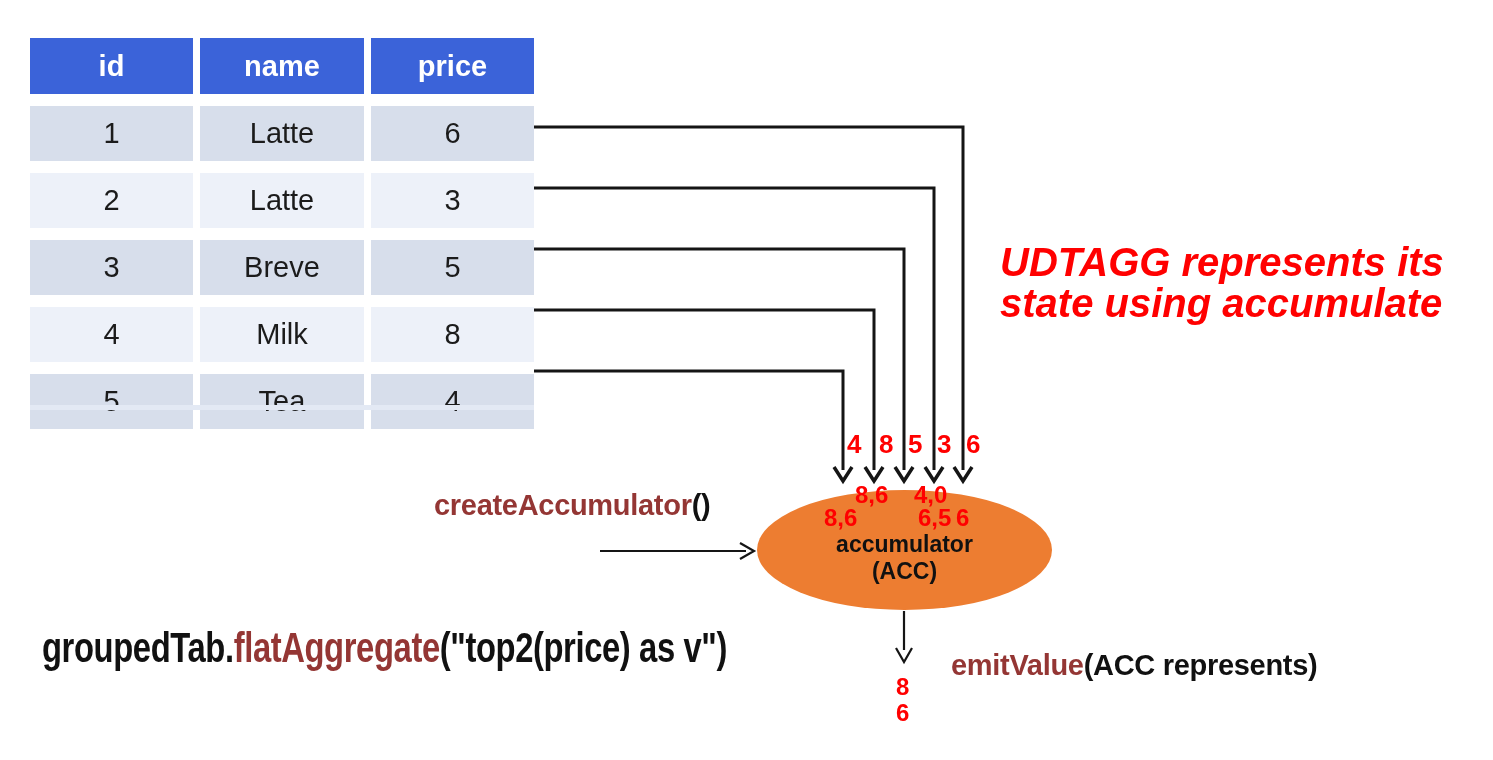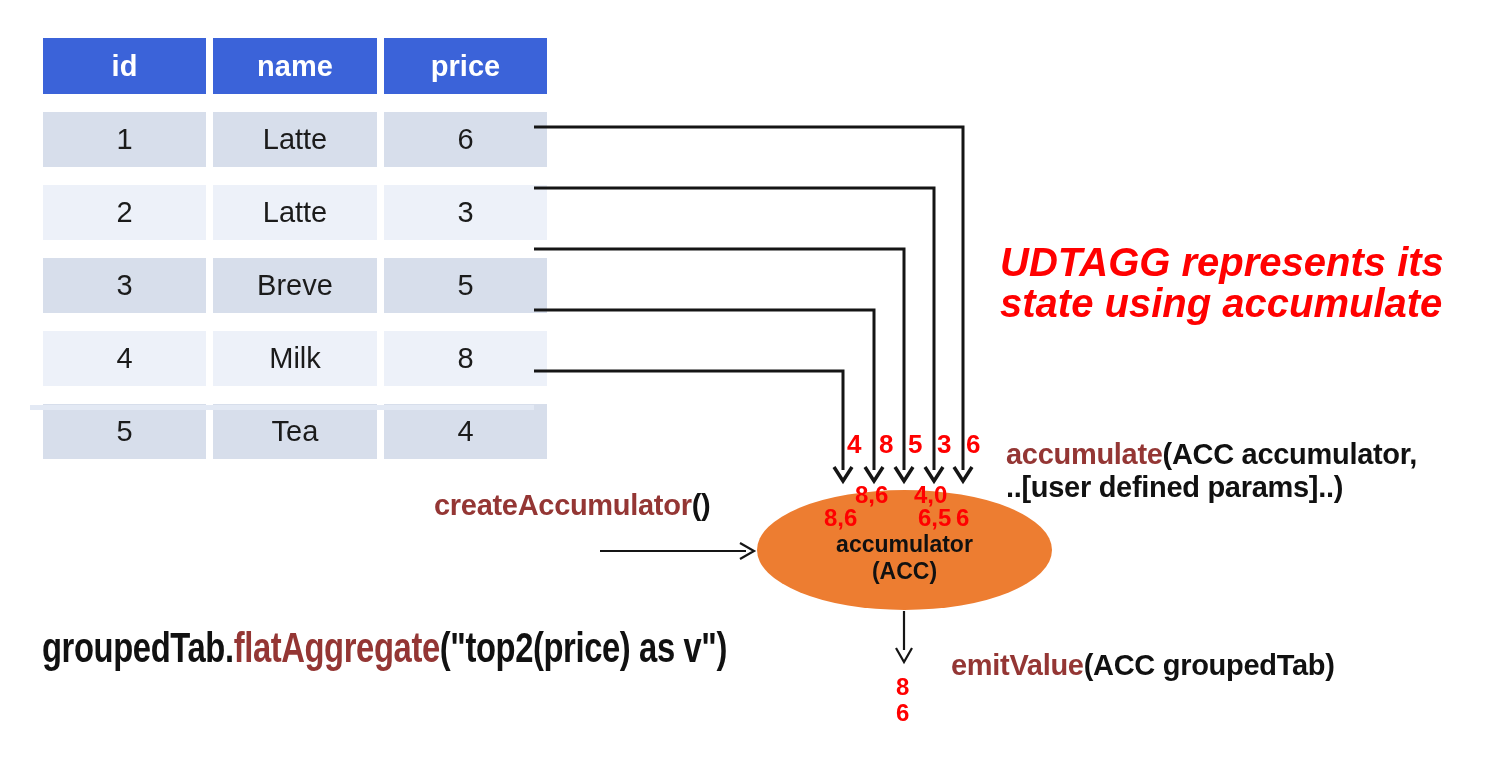--- a/index.html
+++ b/index.html
@@ -1,21 +1,21 @@
 <!DOCTYPE html>
 <html style="--header-blue: #3B63D9; --row-dark: #D7DEEB; --row-light: #EDF1F9; --row-strip: #E3E9F4; --accent-orange: #ED7D31; --maroon: #943634; --red: #FF0000;"><head>
 <meta charset="utf-8">
 <style>
   html,body{margin:0;padding:0;background:#fff;overflow:hidden;}
   .canvas{position:relative;width:1493px;height:760px;background:#fff;
           font-family:"Liberation Sans","DejaVu Sans",sans-serif;}
 
   
   .dtable{position:absolute;left:30px;top:38px;display:grid;
-          grid-template-columns:163px 164px 163px;gap:18px 7px;margin-left:13px;}
+          grid-template-columns:163px 164px 163px;gap:12px 7px;}
   .th{height:56px;background:var(--header-blue);color:#fff;font-weight:bold;
       font-size:29px;display:flex;align-items:center;justify-content:center;}
   .td{height:55px;font-size:29px;color:#1b1b1b;
       display:flex;align-items:center;justify-content:center;}
   .td.dark{background:var(--row-dark);}
   .td.light{background:var(--row-light);}
   .strip{position:absolute;left:30px;top:405px;width:504px;height:5px;
          background:var(--row-strip);}
 
   
@@ -135,28 +135,22 @@
 
   <div class="note">
     <div>UDTAGG represents its</div>
     <div>state using accumulate</div>
   </div>
 
   <div class="api" style="left:434px;top:489px;">
     <span class="m">createAccumulator</span><span>()</span>
   </div>
 
-  <div class="api" style="left:1006px;top:438px;">
-    <div>
-      <span class="m">accumulate</span><span>(ACC accumulator,</span>
-    </div>
-    <div>..[user defined params]..)</div>
-  </div>
 
   <div class="api" style="left:951px;top:649px;">
-    <span class="m">emitValue</span><span>(ACC groupedTab)</span>
+    <span class="m">emitValue</span><span>(ACC represents)</span>
   </div>
 
   <div class="code">
     <span>groupedTab.</span><span class="m">flatAggregate</span><span>("top2(price) as v")</span>
   </div>
 
 </div>
 
 </body></html>

